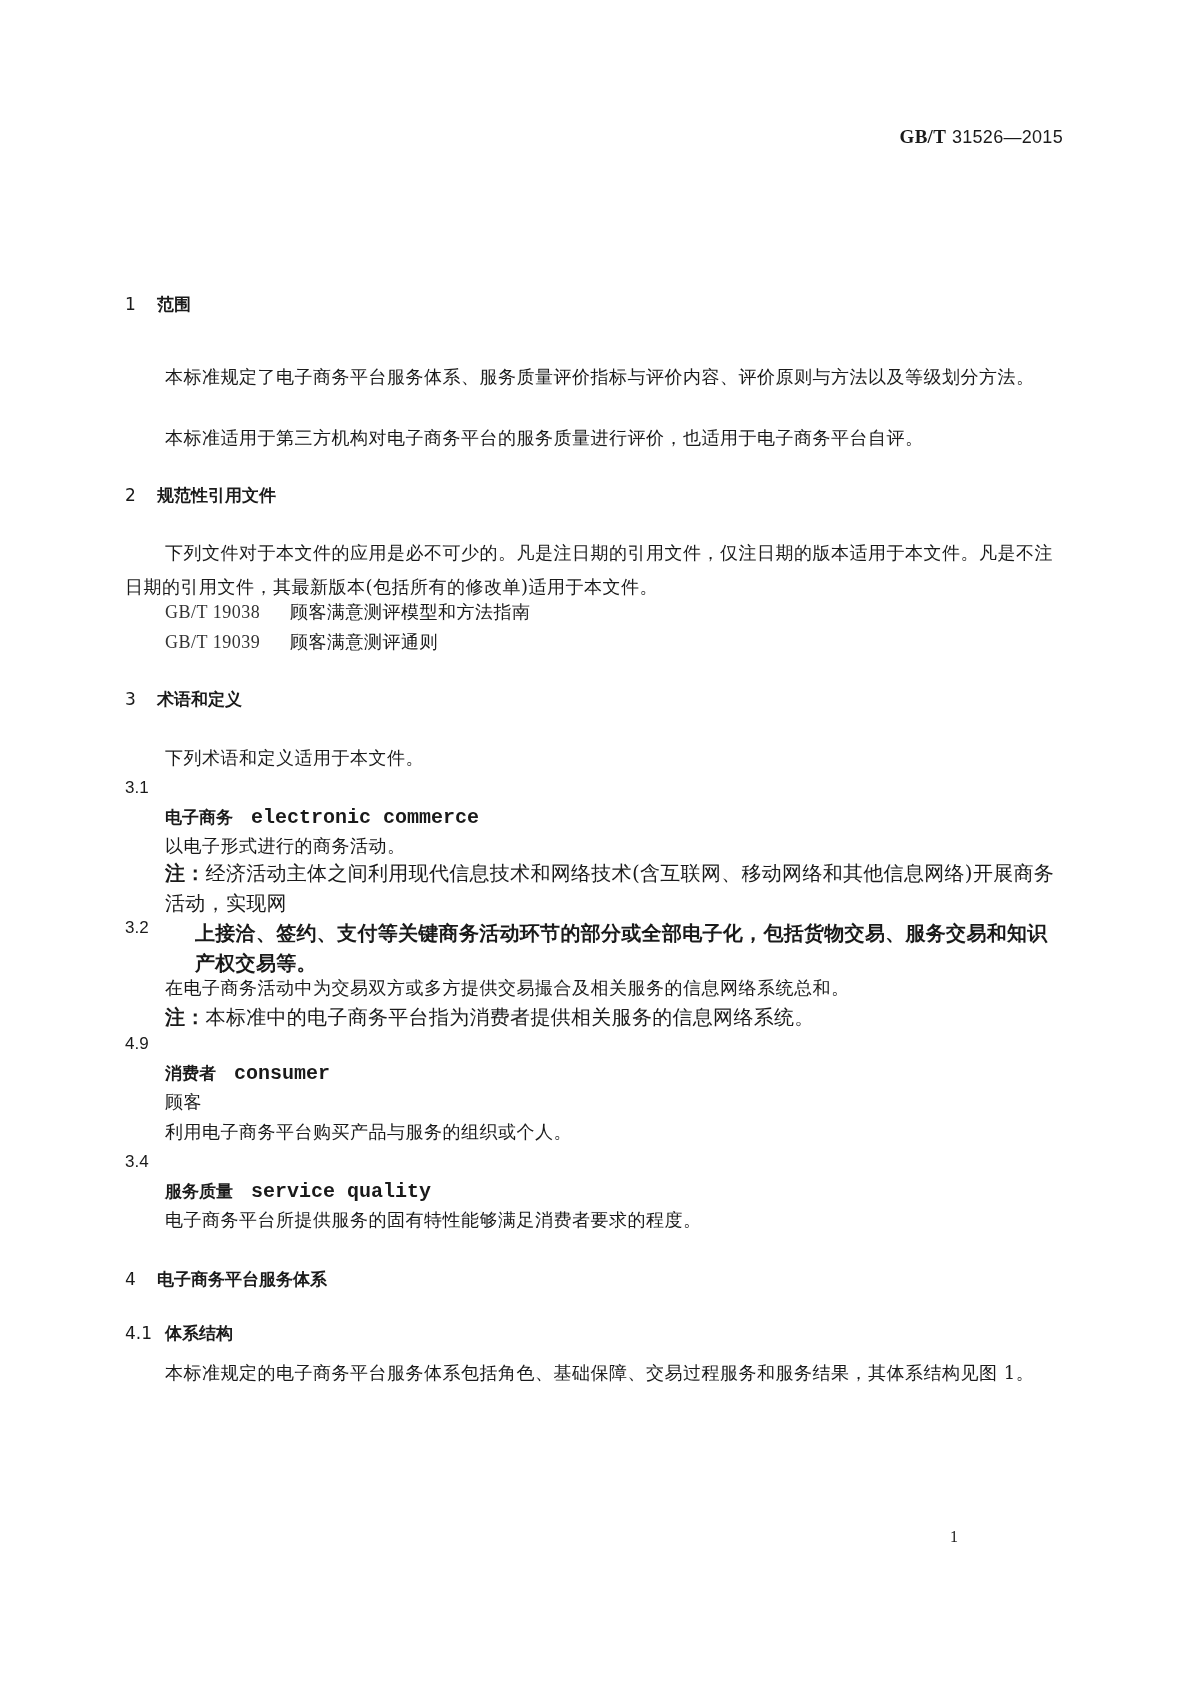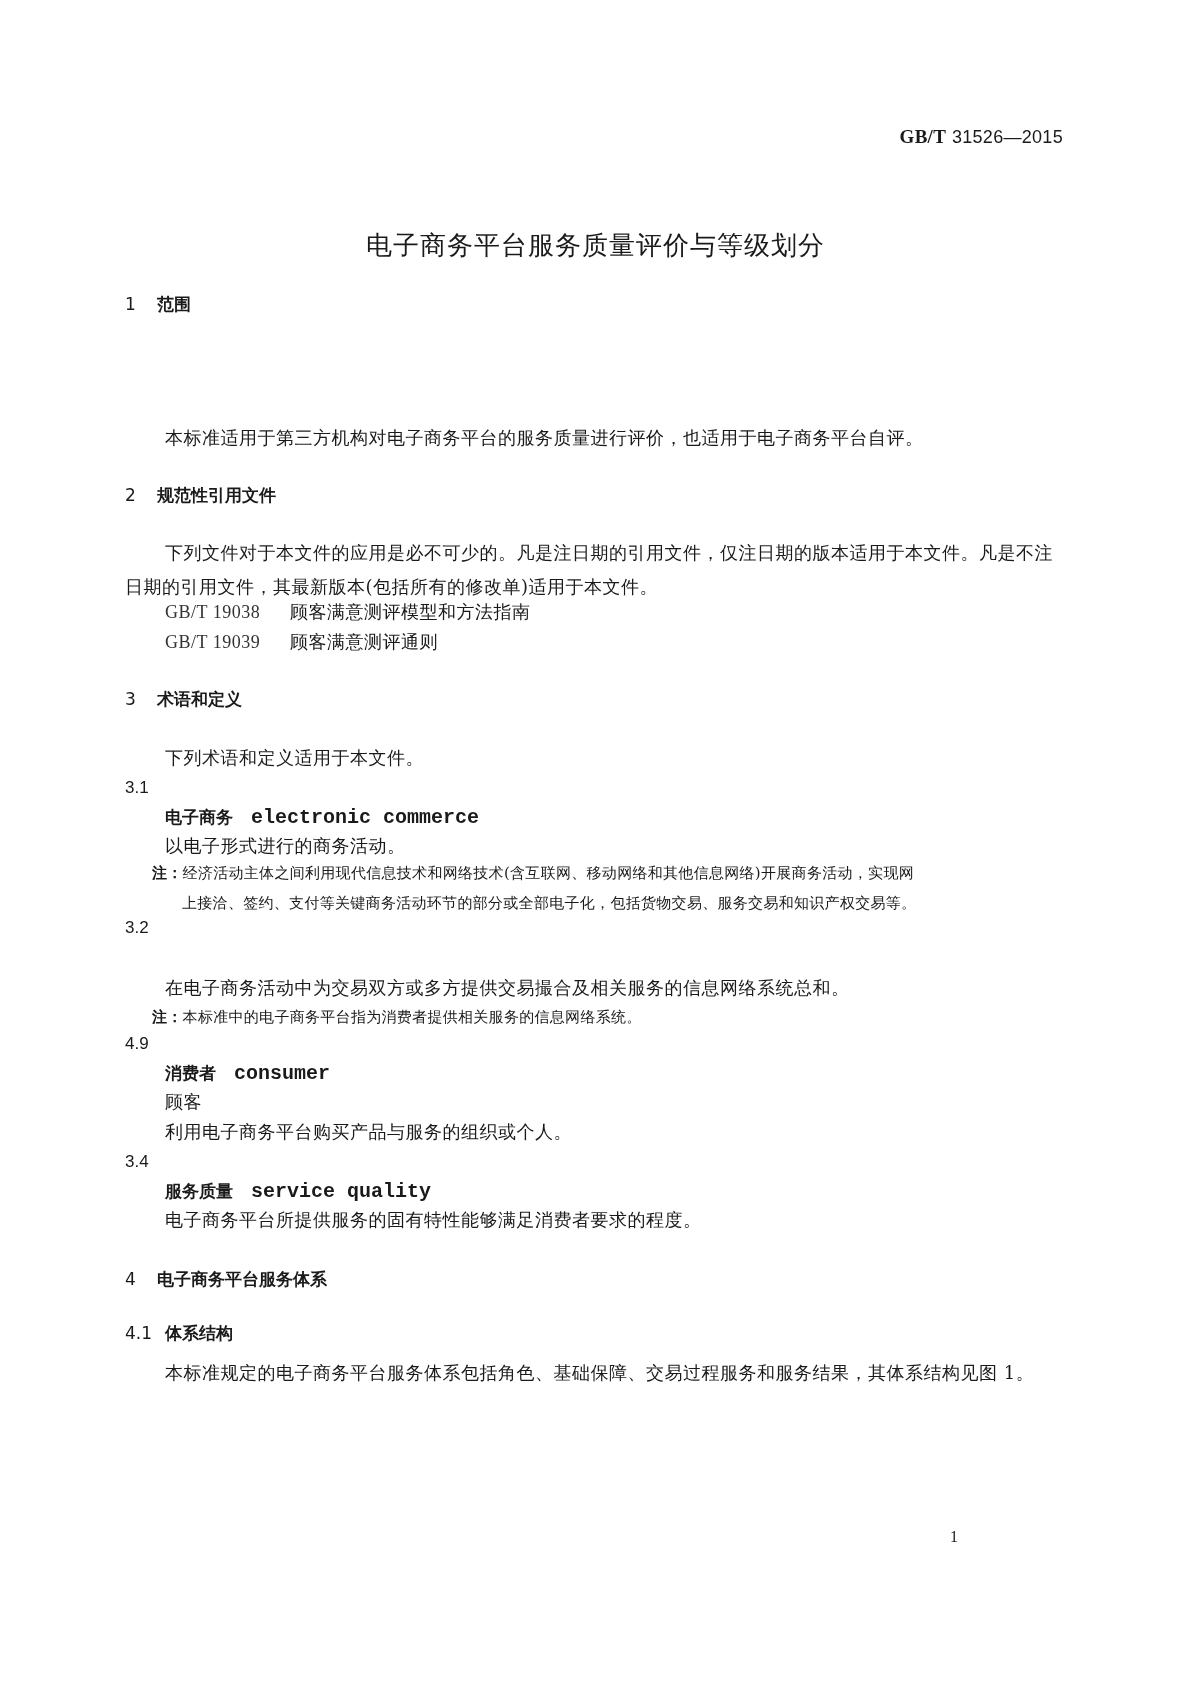--- a/index.html
+++ b/index.html
@@ -15,39 +15,41 @@
   .h1 { font-family: "DejaVu Sans", sans-serif; font-weight: bold; font-size: 17px; left: 125px; }
   .h1 .n { display: inline-block; width: 32px; font-weight: normal; }
   .h2 .n { width: 40px; }
   .para { font-size: 18px; left: 125px; width: 935px; line-height: 34px; letter-spacing: 0.5px; }
   .indent { padding-left: 40px; box-sizing: border-box; }
   .line { font-size: 18px; left: 165px; letter-spacing: 0.5px; white-space: nowrap; }
   .ref-code { display: inline-block; width: 125px; font-family: "Liberation Serif", serif; color: #333; }
   .clause { font-family: "Liberation Sans", sans-serif; font-size: 17px; left: 125px; }
   .term { font-size: 17px; left: 165px; font-family: "DejaVu Sans", sans-serif; font-weight: bold; white-space: nowrap; }
   .term .en { font-family: Liberation Mono, monospace; font-weight: bold; margin-left: 18px; font-size: 20px; }
-  .note { font-size: 15px; left: 152px; width: 900px; line-height: 30px; letter-spacing: 0.3px; }
+  .note { font-size: 20px; left: 165px; width: 900px; line-height: 30px; letter-spacing: 0.3px; }
   .note .lbl { font-family: "DejaVu Sans", sans-serif; font-weight: bold; }
-  .note .cont { display: block; padding-left: 30px; }
+  .note .cont { display: block; padding-left: 30px; font-weight: bold; }
   .pagenum { position: absolute; left: 950px; top: 1528px; font-size: 16px; font-family: "Liberation Serif", serif; }
 </style>
 </head>
 <body>
 
 <div class="page">
 
   <div class="std-code">
     <span class="gbt">GB/T</span>
     <span class="num">31526—2015</span>
   </div>
 
-  <div class="doc-title">电子商务平台服务质量评价与等级划分</div>
 
   <div class="abs h1" style="top:293px;">
     <span class="n">1</span><span>范围</span>
+  </div>
+  <div class="abs para indent" style="top:360px; text-indent:0;">
+    <span style="margin-left:0;">本标准规定了电子商务平台服务体系、服务质量评价指标与评价内容、评价原则与方法以及等级划分方法。</span>
   </div>
   <div class="abs line" style="top:426px;">本标准适用于第三方机构对电子商务平台的服务质量进行评价，也适用于电子商务平台自评。</div>
 
   <div class="abs h1" style="top:484px;">
     <span class="n">2</span><span>规范性引用文件</span>
   </div>
   <div class="abs para" style="top:536px; text-indent:40px;">下列文件对于本文件的应用是必不可少的。凡是注日期的引用文件，仅注日期的版本适用于本文件。凡是不注日期的引用文件，其最新版本(包括所有的修改单)适用于本文件。</div>
   <div class="abs line" style="top:600px;">
     <span class="ref-code">GB/T 19038</span><span>顾客满意测评模型和方法指南</span>
   </div>

